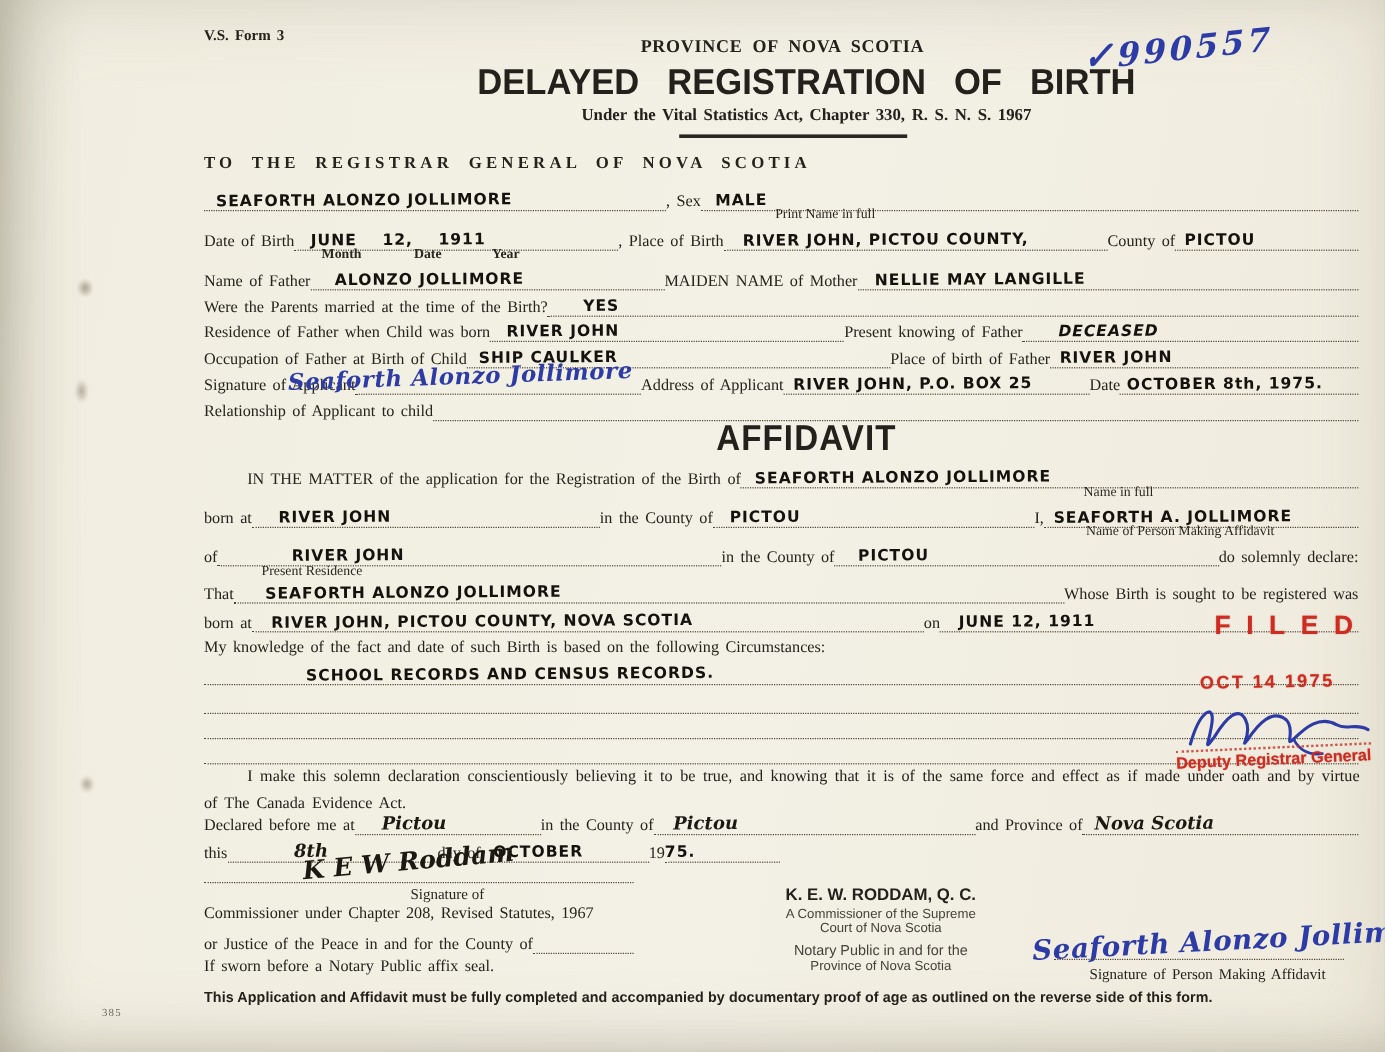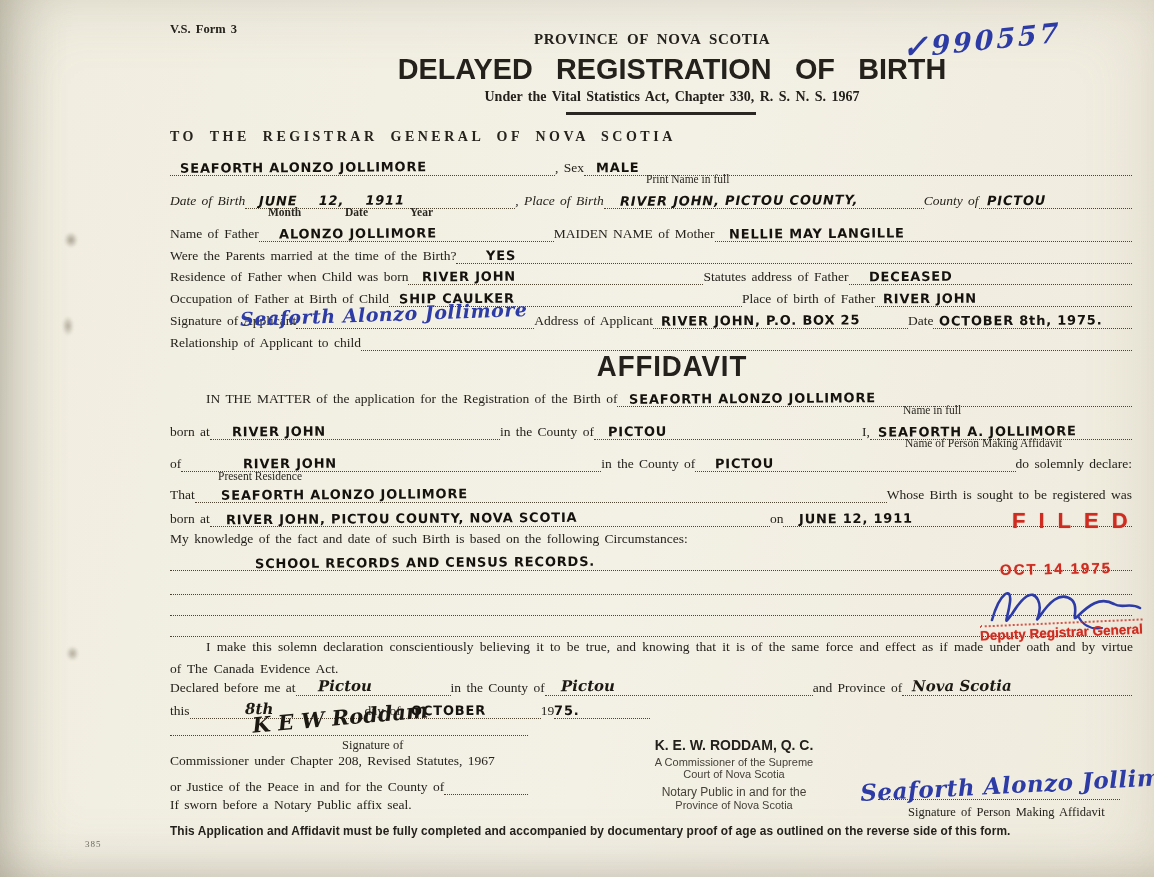--- a/index.html
+++ b/index.html
@@ -51,21 +51,21 @@
     <span class="fill" style="width:385px;">
         <span class="hw" style="left:10px;">SEAFORTH ALONZO JOLLIMORE</span>
       </span>
     <span class="lbl">, Sex</span>
     <span class="fill grow">
         <span class="hw" style="left:12px;">MALE</span>
       </span>
   </div>
   <div class="sub" style="left:646px;top:173px;">Print Name in full</div>
 
-  <div class="line" style="left:170px;right:22px;top:189px;font-style:italic;">
+  <div class="line" style="left:170px;right:22px;top:189px;">
     <span class="lbl">Date of Birth</span>
     <span class="fill" style="width:270px;">
         <span class="hw pre" style="left:14px;">JUNE    12,    1911</span>
       </span>
     <span class="lbl">, Place of Birth</span>
     <span class="fill" style="width:320px;">
         <span class="hw" style="left:16px;">RIVER JOHN, PICTOU COUNTY,</span>
       </span>
     <span class="lbl">County of</span>
     <span class="fill grow">
@@ -92,23 +92,23 @@
     <span class="fill grow">
         <span class="hw" style="left:30px;">YES</span>
       </span>
   </div>
 
   <div class="line" style="left:170px;right:22px;top:265px;">
     <span class="lbl">Residence of Father when Child was born</span>
     <span class="fill" style="width:295px;">
         <span class="hw" style="left:14px;">RIVER JOHN</span>
       </span>
-    <span class="lbl">Statutes address of Father</span>
-    <span class="fill grow">
-        <span class="hw" style="left:20px;">DECEASED</span>
+    <span class="lbl">Present knowing of Father</span>
+    <span class="fill grow">
+        <span class="hw" style="left:30px;font-style:italic;">DECEASED</span>
       </span>
   </div>
 
   <div class="line" style="left:170px;right:22px;top:287px;">
     <span class="lbl">Occupation of Father at Birth of Child</span>
     <span class="fill" style="width:353px;">
         <span class="hw" style="left:10px;">SHIP CAULKER</span>
       </span>
     <span class="lbl">Place of birth of Father</span>
     <span class="fill grow">

